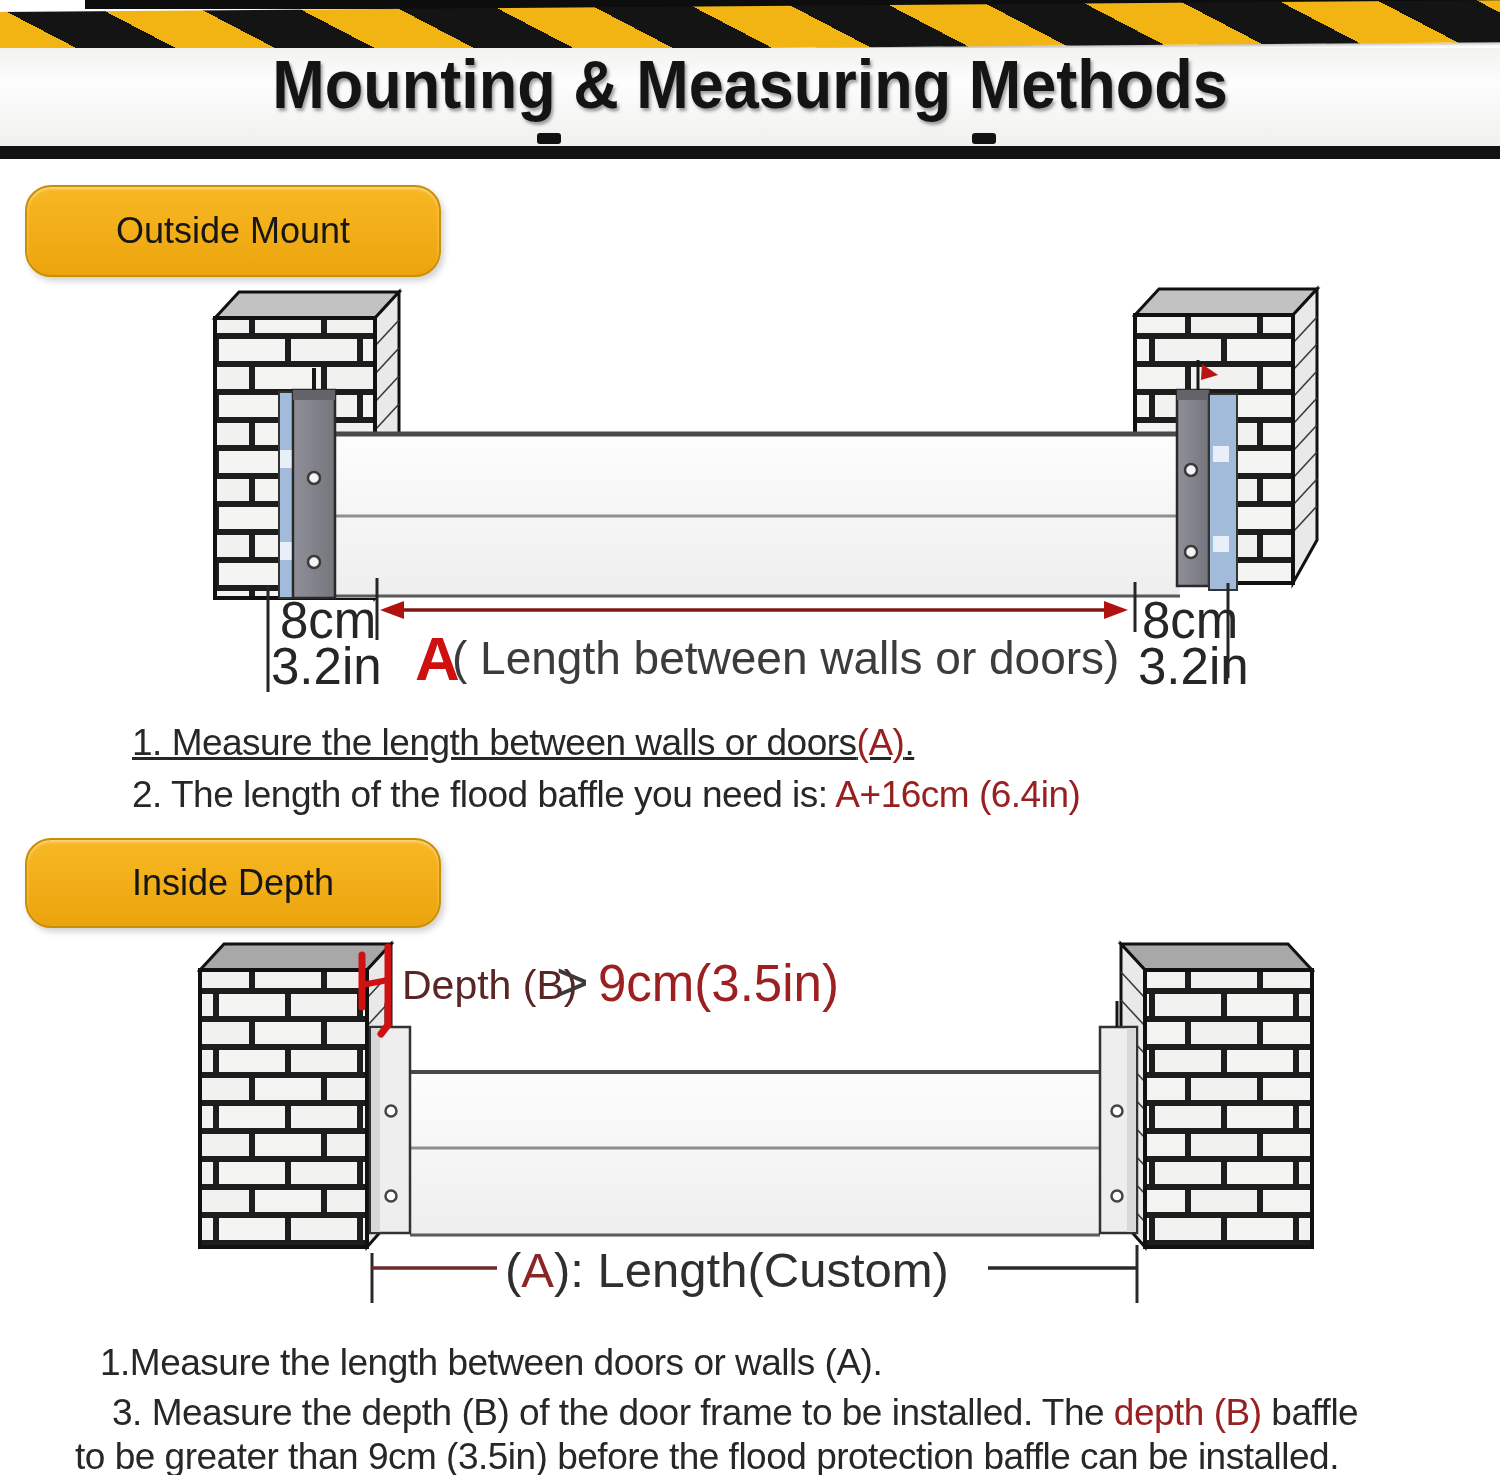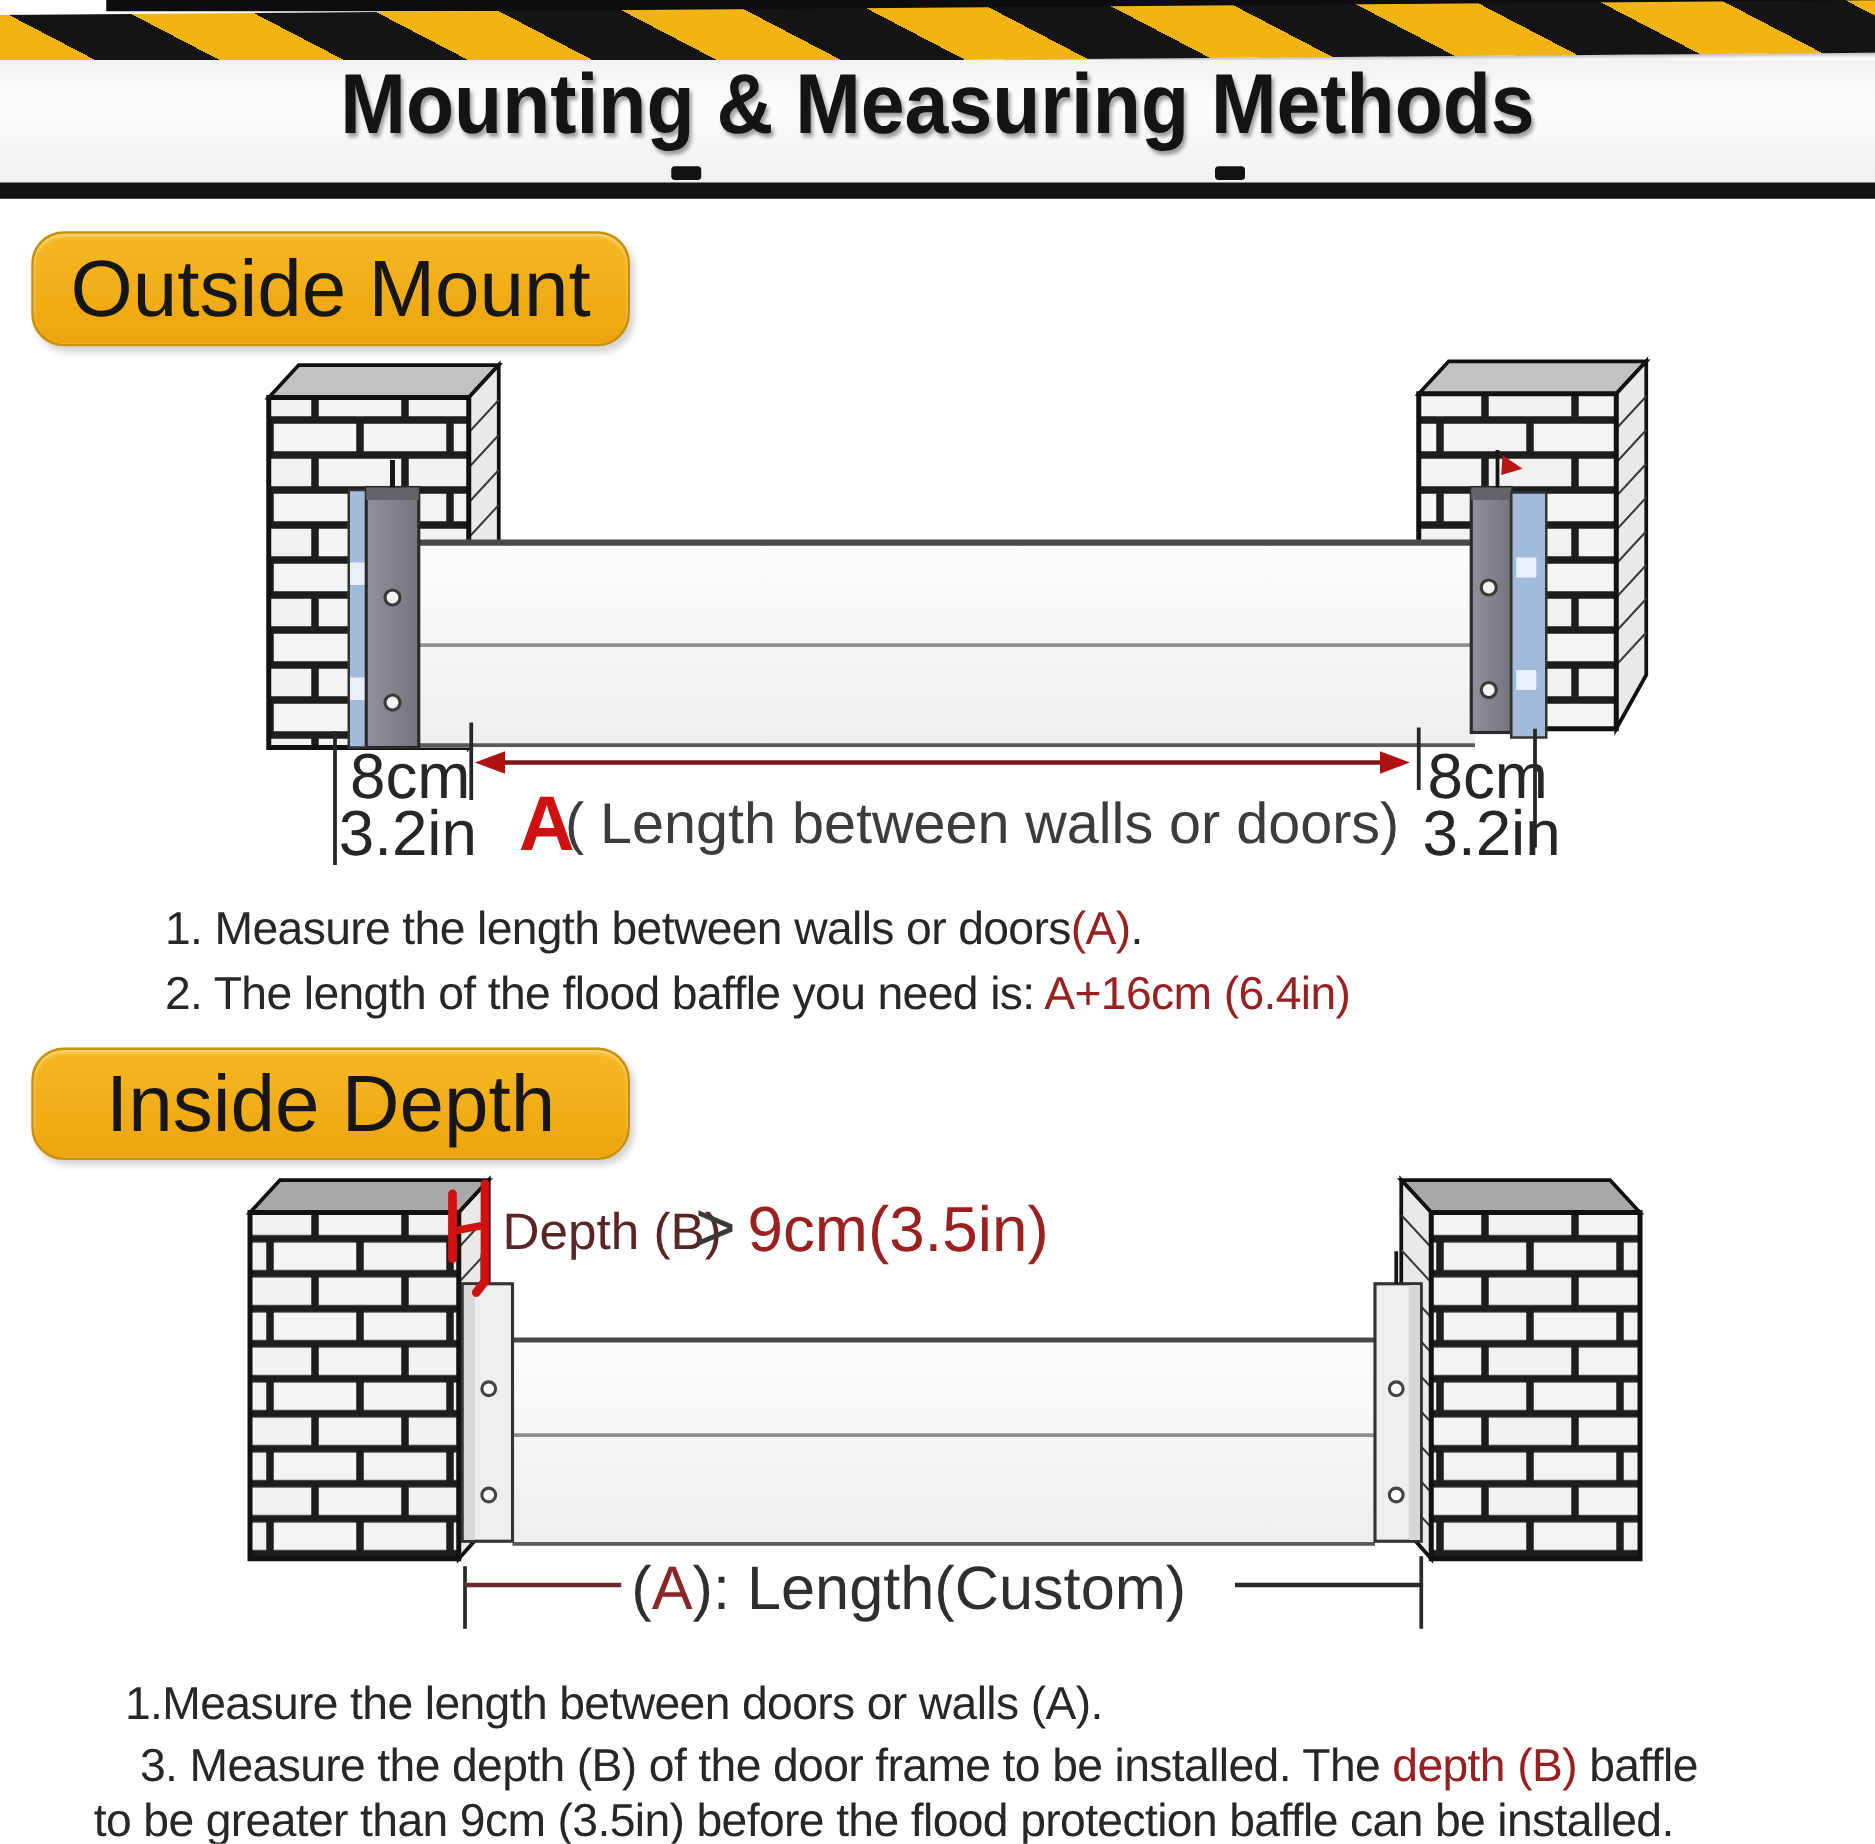--- a/index.html
+++ b/index.html
@@ -12,37 +12,37 @@
           transform:rotate(-0.45deg);box-shadow:0 2px 3px rgba(0,0,0,.25);}
   .title-band{position:absolute;top:48px;left:0;width:1500px;height:98px;
           background:linear-gradient(180deg,#f2f2f0,#fdfdfd 35%,#f0f0ee);
           display:flex;align-items:flex-start;justify-content:center;}
   .title-band h1{margin:0;font-size:63px;font-weight:bold;color:#141414;letter-spacing:0;
           transform:scaleY(1.08);text-shadow:2px 3px 3px rgba(70,70,70,.5);}
   .divider{position:absolute;top:146px;left:0;width:1500px;height:13px;background:#131313;}
   .div-tab{position:absolute;top:133px;width:24px;height:11px;background:#111;border-radius:3px;}
   .div-tab.t1{left:537px;} .div-tab.t2{left:972px;}
   
-  .badge{position:absolute;left:25px;width:479px;height:92px;border-radius:26px;
+  .badge{position:absolute;left:25px;width:416px;height:92px;border-radius:26px;
          background:linear-gradient(180deg,#f7b824,#eca40c);
          border:2px solid #c98f06;box-sizing:border-box;
          box-shadow:3px 4px 6px rgba(0,0,0,.18), inset 0 2px 3px rgba(255,255,255,.45);
          display:flex;align-items:center;justify-content:center;
-         font-size:64px;color:#161616;}
+         font-size:36px;color:#161616;}
   .badge.outside{top:185px;}
   .badge.inside{top:838px;height:90px;}
   
   .diag{position:absolute;left:0;width:1500px;}
   .diag.outside{top:280px;height:430px;}
   .diag.inside{top:935px;height:390px;}
   svg text{font-family:"Liberation Sans", sans-serif;}
   
   .step{position:absolute;font-size:37px;letter-spacing:-0.5px;color:#272727;white-space:nowrap;}
   .step .red{color:#992020;}
-  .o1{left:132px;top:722px;}
+  .o1{left:132px;top:722px;text-decoration:underline;}
   .o2{left:132px;top:774px;}
   .i1{left:100px;top:1342px;}
   .i2a{left:112px;top:1392px;}
   .i2b{left:75px;top:1436px;}
 </style>
 </head>
 <body>
 
 <div class="top-black"></div>
 <div class="hazard"></div>

